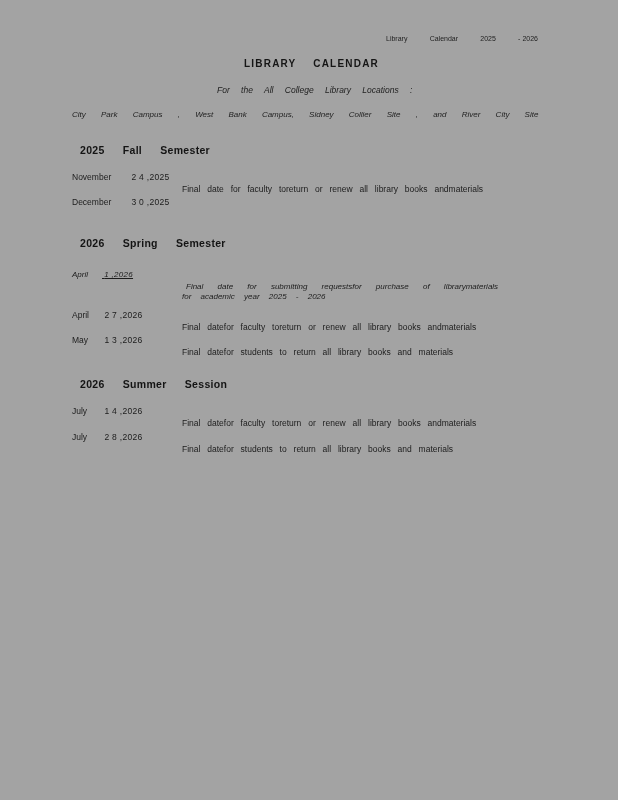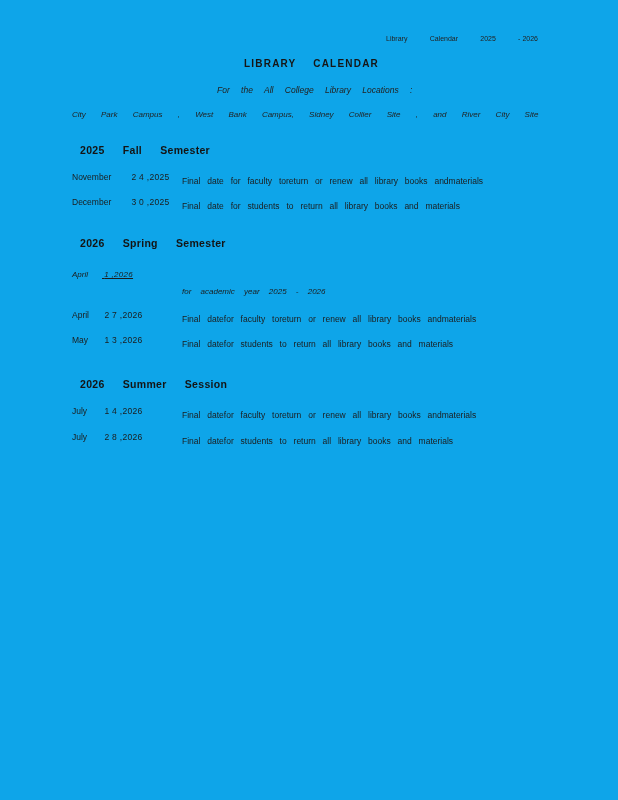--- a/index.html
+++ b/index.html
@@ -1,19 +1,19 @@
 <!DOCTYPE html>
 <html><head>
 <meta charset="utf-8">
 <style>
   html,body{margin:0;padding:0;background:#ffffff;}
   .page{
     position:relative;
     width:618px;height:800px;
-    background:#0ea5e9;
+    background:#a3a3a3;
     font-family:"Liberation Sans", sans-serif;
     color:#1c1c1c;
     overflow:hidden;
   }
   .line{position:absolute;white-space:nowrap;}
 
   
   .page-header{
     left:386px;top:35px;width:152px;
     display:flex;justify-content:space-between;
@@ -48,27 +48,27 @@
     word-spacing:15px;letter-spacing:.3px;color:#141414;
   }
 
   
   .row{position:absolute;left:72px;width:500px;font-size:8.5px;}
   .row .month{display:inline-block;}
   .sec-fall .month{min-width:57px;}
   .sec-narrow .month{min-width:30px;}
   .row .dayyear{letter-spacing:.3px;margin-top:48px;}
   .row .desc{
-    position:absolute;left:110px;top:4px;
+    position:absolute;left:110px;top:12px;
     word-spacing:4.5px;white-space:nowrap;
   }
   .row-italic{font-style:italic;font-size:8px;text-decoration:underline;}
   .row-italic .desc{white-space:normal;width:330px;}
   .desc-l1{word-spacing:12px;margin-left:4px;white-space:nowrap;}
-  .desc-l2{word-spacing:7px;margin-top:13px;white-space:nowrap;}
+  .desc-l2{word-spacing:7px;margin-top:1px;white-space:nowrap;}
 </style>
 </head>
 <body>
 
 <div class="page">
 
   <div class="line page-header">
     <span>Library</span>
     <span>Calendar</span>
     <span>2025</span>
@@ -85,29 +85,29 @@
 
   <div class="row sec-fall" style="top:172px">
     <span class="month">November</span>
     <span class="dayyear">2 4 ,2025</span>
     <span class="desc">Final date for faculty toreturn or renew all library books andmaterials</span>
   </div>
 
   <div class="row sec-fall" style="top:197px">
     <span class="month">December</span>
     <span class="dayyear">3 0 ,2025</span>
-    <span class="desc">Final date for students to return all library books and materials</span>
   </div>
 
   <div class="line heading" style="top:237px">2026 Spring Semester</div>
 
   <div class="row sec-narrow row-italic" style="top:270px">
     <span class="month">April</span>
     <span class="dayyear">1 ,2026</span>
     <span class="desc">
+      <div class="desc-l1">Final date for submitting requestsfor purchase of librarymaterials</div>
       <div class="desc-l2">for academic year 2025 - 2026</div>
     </span>
   </div>
 
   <div class="row sec-narrow" style="top:310px">
     <span class="month">April</span>
     <span class="dayyear">2 7 ,2026</span>
     <span class="desc">Final datefor faculty toreturn or renew all library books andmaterials</span>
   </div>
 

